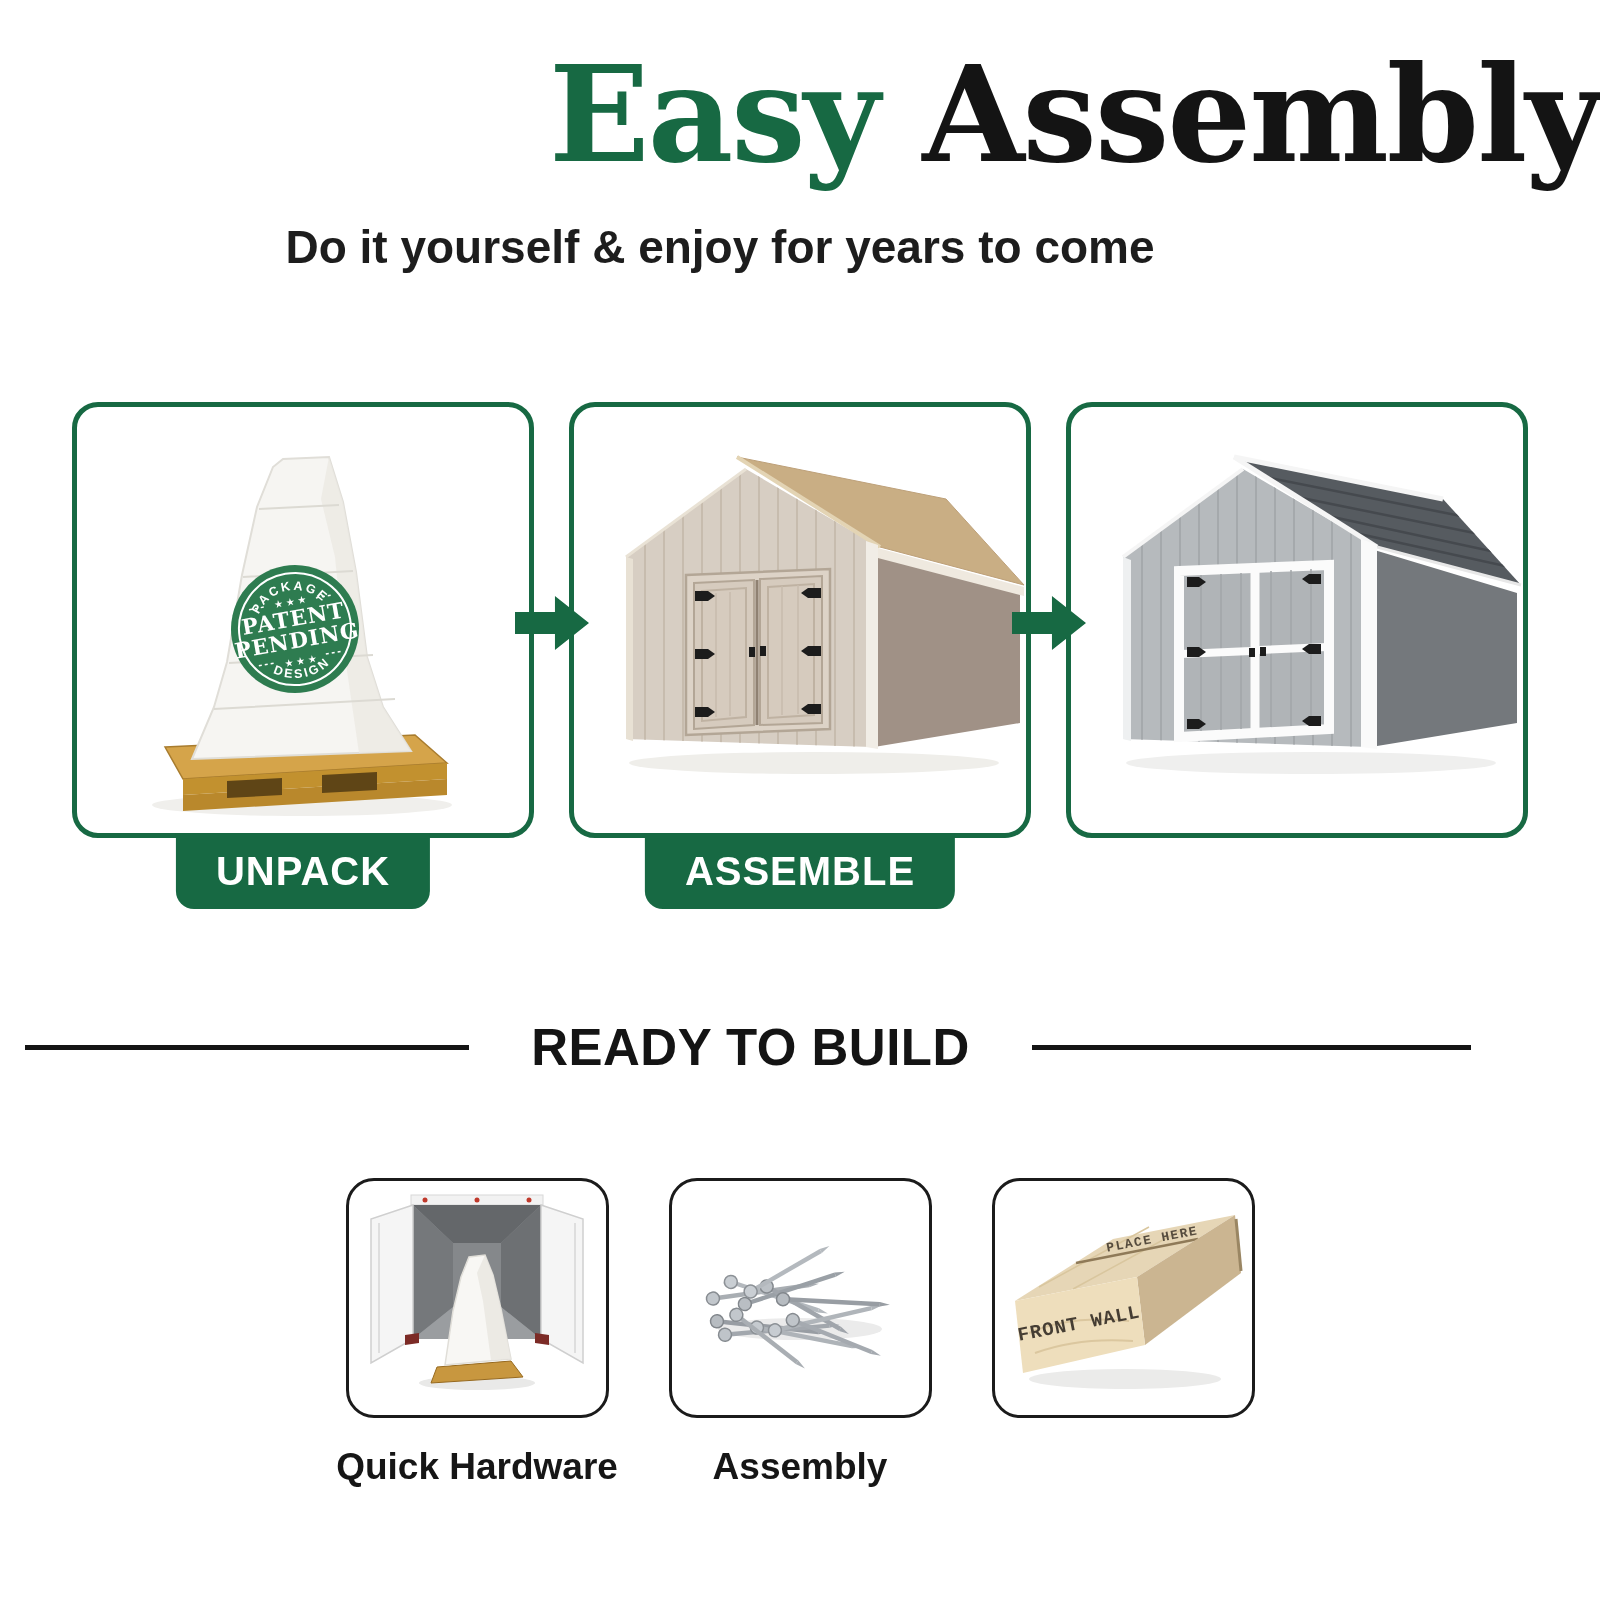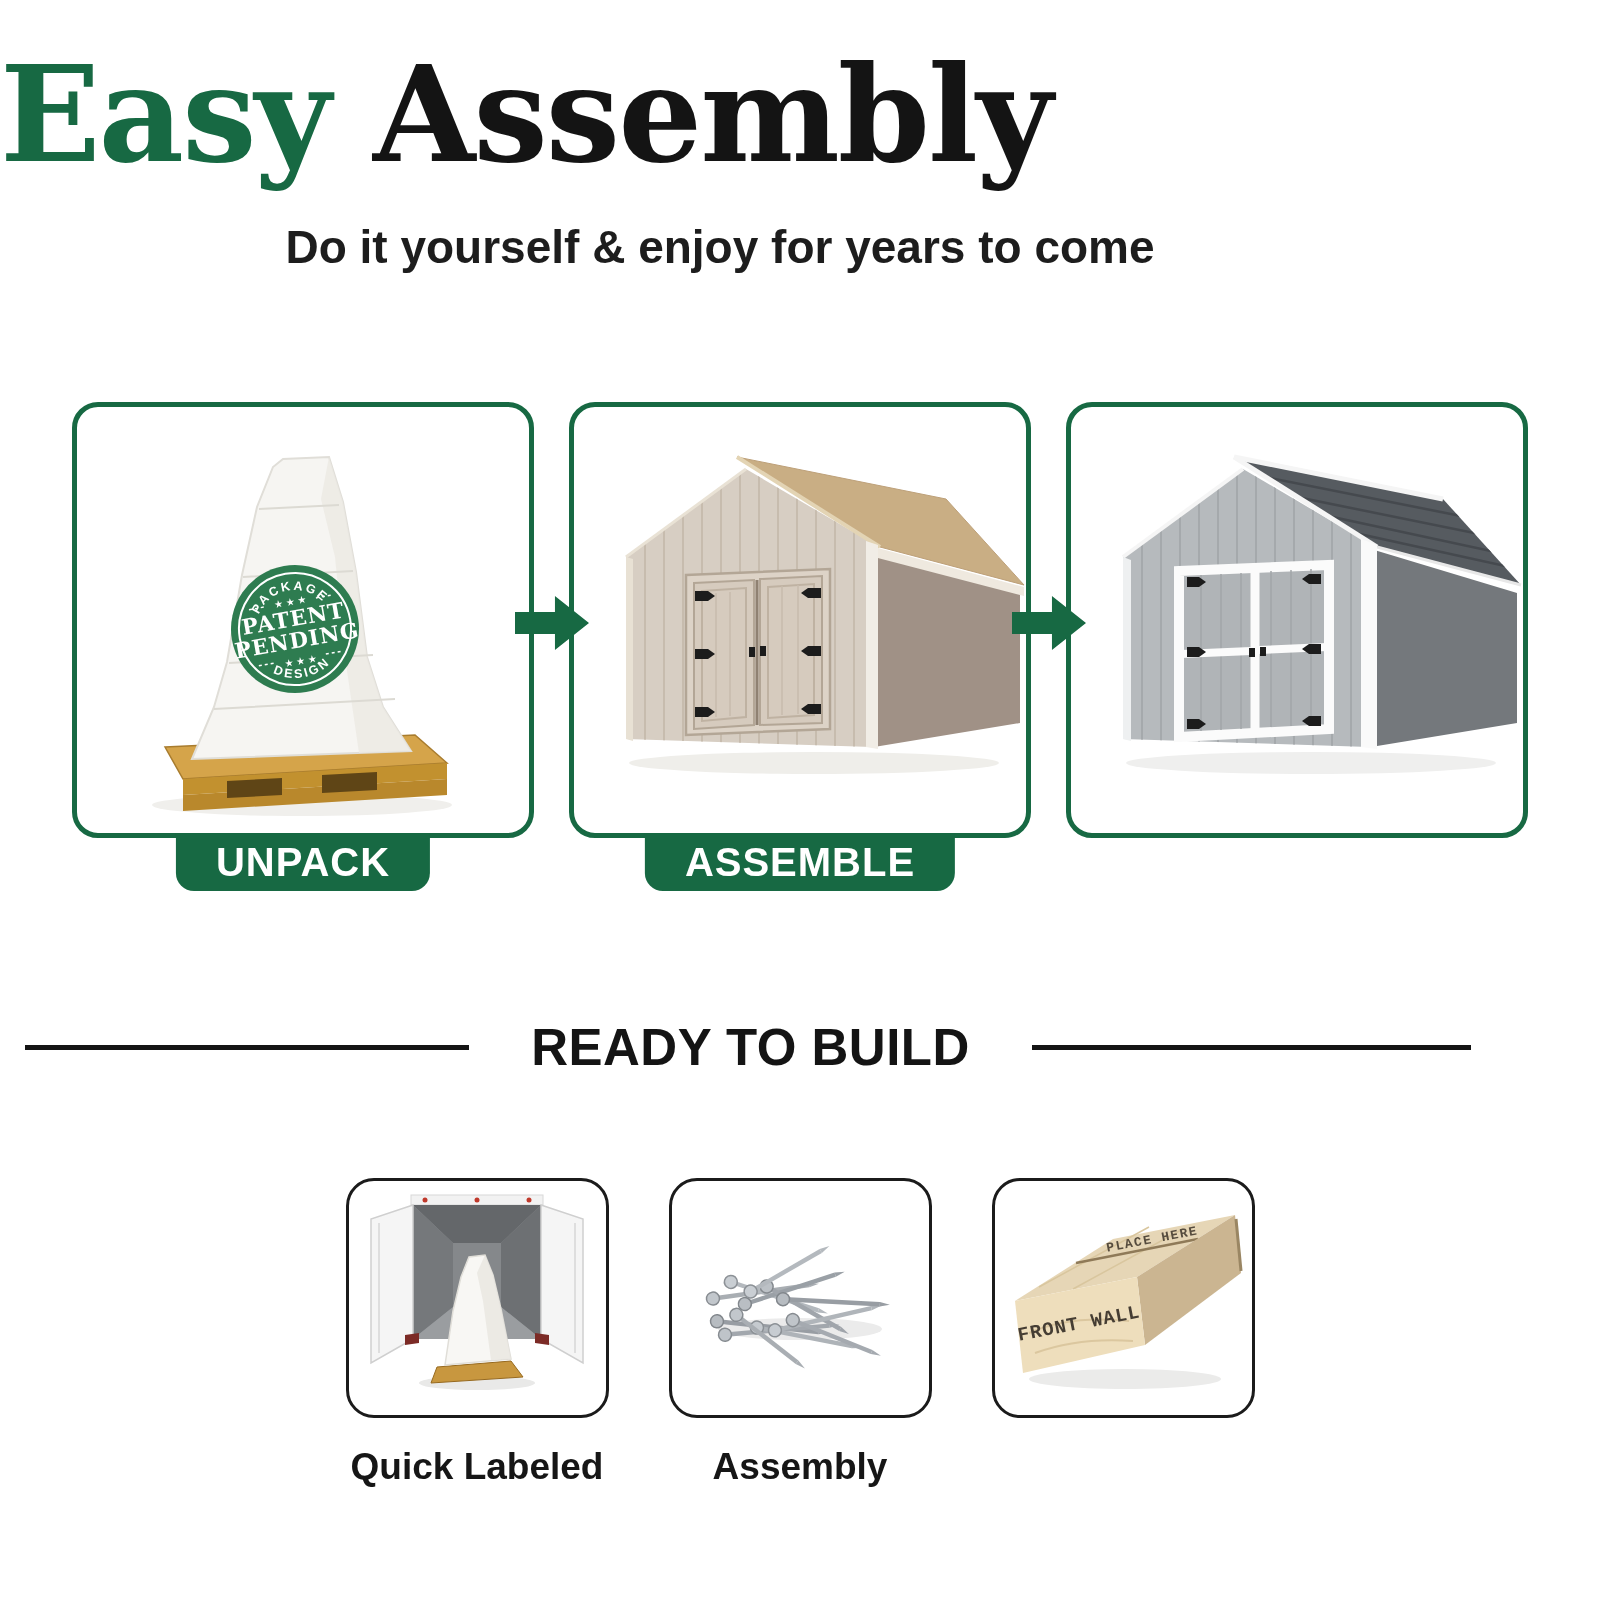--- a/index.html
+++ b/index.html
@@ -2,21 +2,21 @@
 <html><head>
 <meta charset="utf-8">
 <style>
   html,body{margin:0;padding:0;}
   body{
     width:1600px;height:1600px;position:relative;background:#ffffff;
     font-family:"Liberation Sans","DejaVu Sans",sans-serif;overflow:hidden;
   }
   
   .title{
-    position:absolute;top:44px;left:0;width:1600px;text-align:left;
+    position:absolute;top:44px;left:0;width:1600px;text-align:right;
     font-family:"DejaVu Serif","Liberation Serif",serif;
     font-size:132px;font-weight:700;line-height:1.08;letter-spacing:-2px;margin:0;
   }
   .title .accent{color:#176943;}
   .title .rest{color:#141414;}
   .subtitle{
     position:absolute;top:220px;left:0;width:1440px;text-align:center;
     font-size:46px;font-weight:600;color:#1d1d1d;letter-spacing:0;
   }
   
@@ -24,21 +24,21 @@
     position:absolute;top:402px;left:72px;width:1456px;height:436px;
     display:flex;justify-content:space-between;
   }
   .step-card{
     position:relative;width:462px;height:436px;box-sizing:border-box;
     border:5px solid #176943;border-radius:26px;background:#ffffff;
   }
   .step-card svg{display:block;width:452px;height:426px;}
   .step-tab{
     position:absolute;top:100%;left:50%;transform:translateX(-50%);
-    height:58px;display:flex;align-items:center;justify-content:center;
+    height:76px;display:flex;align-items:center;justify-content:center;
     padding:0 40px;background:#176943;border-radius:0 0 18px 18px;
     color:#ffffff;font-size:40px;font-weight:700;letter-spacing:1px;white-space:nowrap;
   }
   .step-arrow{
     position:absolute;width:74px;height:64px;background:#176943;
     clip-path:polygon(0 33%,54% 33%,54% 8%,100% 50%,54% 92%,54% 67%,0 67%);
   }
   .step-arrow.a1{left:515px;top:591px;}
   .step-arrow.a2{left:1012px;top:591px;}
   
@@ -251,21 +251,21 @@
 
         <polygon points="56,154 70,152 70,162 56,164" fill="#7c2b26"></polygon>
         <polygon points="186,152 200,154 200,164 186,162" fill="#7c2b26"></polygon>
         <ellipse cx="128" cy="202" rx="58" ry="7" fill="#e9e9e8"></ellipse>
 
         <polygon points="88,186 162,180 174,196 82,202" fill="#c8973f" stroke="#96691f" stroke-width="1"></polygon>
         <polygon points="96,184 104,130 112,96 120,76 136,74 144,94 152,128 162,178" fill="#f8f7f4" stroke="#e0ded8" stroke-width="1.5"></polygon>
         <polygon points="136,74 144,94 152,128 162,178 142,179 134,120 128,92" fill="#eae8e2" opacity="0.9"></polygon>
       </svg>
     </div>
-    <div class="feature-label">Quick Labeled</div>
+    <div class="feature-label">Quick Hardware</div>
   </div>
 
 
   <div class="feature">
     <div class="feature-card">
       <svg viewBox="0 0 257 234">
         <ellipse cx="128" cy="148" rx="82" ry="11" fill="#ebebeb"></ellipse>
         <g>
           <g transform="translate(38,118) rotate(-8)">
               <rect y="-2.2" width="100" height="4.4" fill="#a9aeb3"></rect>

